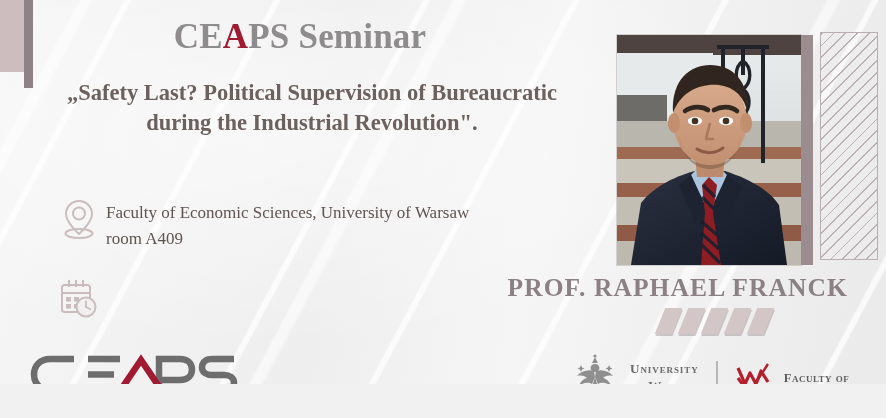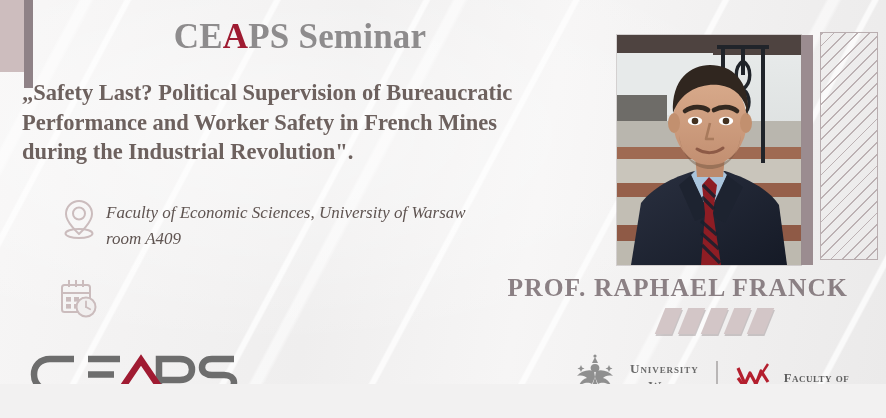--- a/index.html
+++ b/index.html
@@ -57,31 +57,31 @@
   
   .seminar-title{
     position:absolute;left:0;top:17px;width:600px;text-align:center;
     font-size:35px;font-weight:bold;letter-spacing:.2px;color:#8e8c8d;
     white-space:nowrap;
   }
   .seminar-title .hl{color:#9e1b31;}
 
   .talk-title{
     position:absolute;left:22px;top:78px;width:580px;
-    font-weight:bold;font-size:22.5px;line-height:1.32;
+    text-align:center;font-weight:bold;font-size:22.5px;line-height:1.32;
     color:#6d615e;
   }
 
   
   .info{
     position:absolute;left:52px;top:196px;
   }
   .info-row{display:flex;align-items:flex-start;margin-bottom:22px;}
   .info-icon{width:54px;flex:0 0 54px;display:flex;justify-content:center;padding-top:2px;}
-  .info-text{font-size:17px;line-height:1.55;color:#5f5451;padding-top:4px;font-style:italic;}
+  .info-text{font-size:17px;line-height:1.55;color:#5f5451;padding-top:4px;}
   .info-text div{white-space:nowrap;}
 
   
   .photo-deco{
     position:absolute;left:820px;top:32px;width:58px;height:228px;
     border:1.6px solid #b9aeb0;box-sizing:border-box;
     background:repeating-linear-gradient(
       -45deg,
       rgba(0,0,0,0) 0px, rgba(0,0,0,0) 7px,
       #bcb1b3 7px, #bcb1b3 8.3px
@@ -140,21 +140,20 @@
 
   <div class="accent-mauve"></div>
   <div class="accent-grey"></div>
 
   <div class="seminar-title">
     <span>CE</span><span class="hl">A</span><span>PS Seminar</span>
   </div>
 
   <div class="talk-title">
     <div>„Safety Last? Political Supervision of Bureaucratic</div>
-    <div>Performance and Worker Safety in French Mines</div>
     <div>during the Industrial Revolution".</div>
   </div>
 
   <div class="info">
 
     <div class="info-row">
       <span class="info-icon">
         <svg width="34" height="42" viewBox="0 0 34 42">
           <path d="M17 3 C9.8 3 4 8.8 4 16 C4 24.5 17 36 17 36 C17 36 30 24.5 30 16 C30 8.8 24.2 3 17 3 Z" fill="none" stroke="#cbbcbd" stroke-width="2"></path>
           <circle cx="17" cy="15.5" r="6" fill="none" stroke="#cbbcbd" stroke-width="2"></circle>

